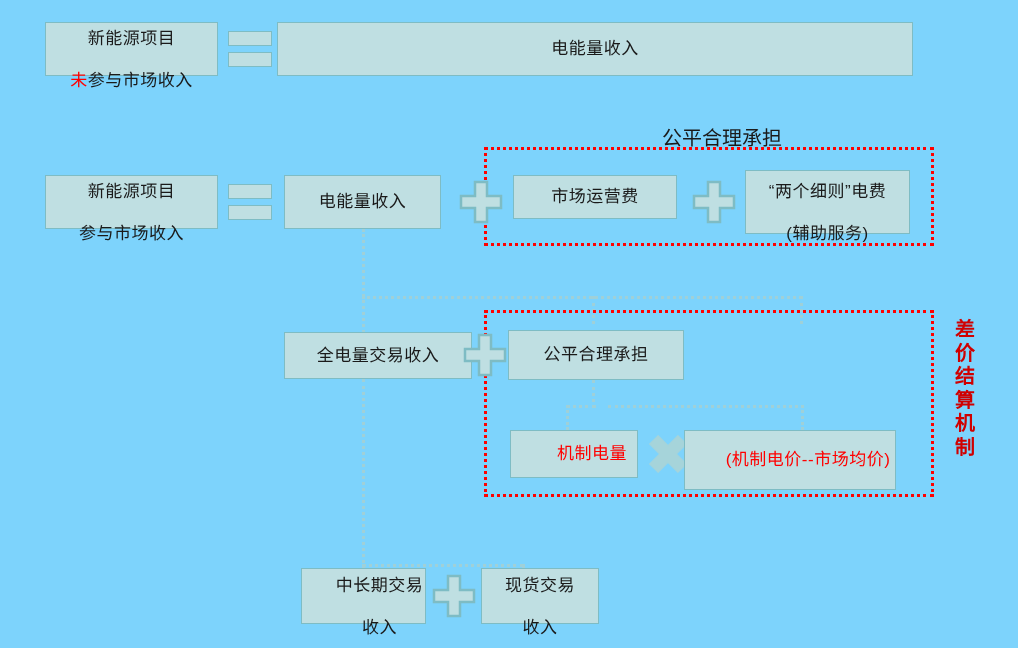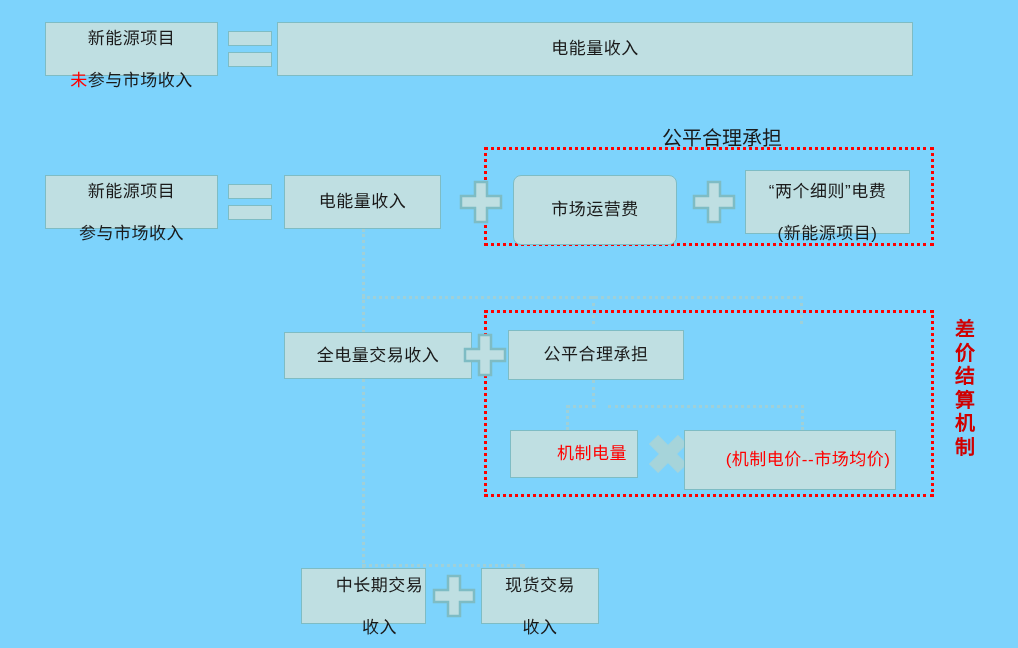--- a/index.html
+++ b/index.html
@@ -148,34 +148,34 @@
   <div class="box" style="left:284px; top:175px; width:157px; height:54px;">
     <span>电能量收入</span>
   </div>
 
   <div class="plus" style="left:459px; top:180px; width:44px; height:44px;">
     <svg viewBox="0 0 44 44" xmlns="http://www.w3.org/2000/svg">
       <path d="M16 2 H28 V16 H42 V28 H28 V42 H16 V28 H2 V16 H16 Z" fill="#bfdfe2" stroke="#7ebcc4" stroke-width="2.5" stroke-linejoin="miter"></path>
     </svg>
   </div>
 
-  <div class="box" style="left:513px; top:175px; width:164px; height:70px;border-radius:8px;">
+  <div class="box" style="left:513px; top:175px; width:164px; height:44px;">
     <span>市场运营费</span>
   </div>
 
   <div class="plus" style="left:692px; top:180px; width:44px; height:44px;">
     <svg viewBox="0 0 44 44" xmlns="http://www.w3.org/2000/svg">
       <path d="M16 2 H28 V16 H42 V28 H28 V42 H16 V28 H2 V16 H16 Z" fill="#bfdfe2" stroke="#7ebcc4" stroke-width="2.5" stroke-linejoin="miter"></path>
     </svg>
   </div>
 
   <div class="box" style="left:745px; top:170px; width:165px; height:64px;">
     <span style="display:block;text-align:center;">
       <span>“两个细则”电费</span><br>
-      <span>(新能源项目)</span>
+      <span>(辅助服务)</span>
     </span>
   </div>
 
   <div class="conn-v" style="left:362px; top:229px; height:110px;"></div>
   <div class="conn-h" style="left:362px; top:296px; width:440px;"></div>
   <div class="conn-v" style="left:800px; top:296px; height:28px;"></div>
   <div class="conn-v" style="left:592px; top:296px; height:28px;"></div>
 
   <div class="red-frame" style="left:484px; top:310px; width:450px; height:187px;"></div>
 

